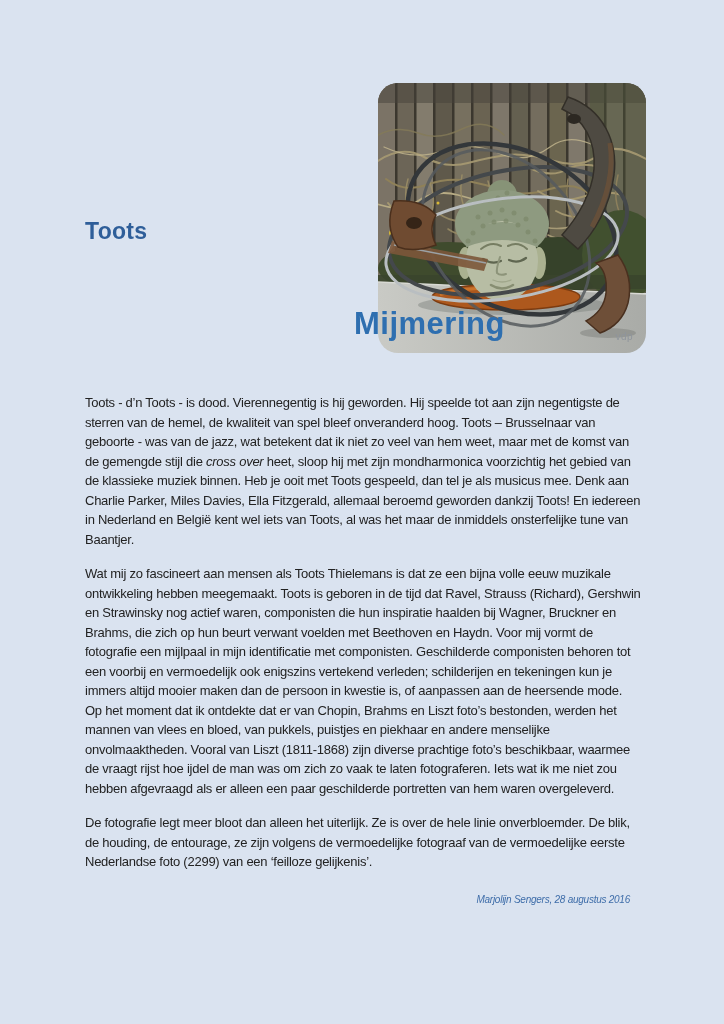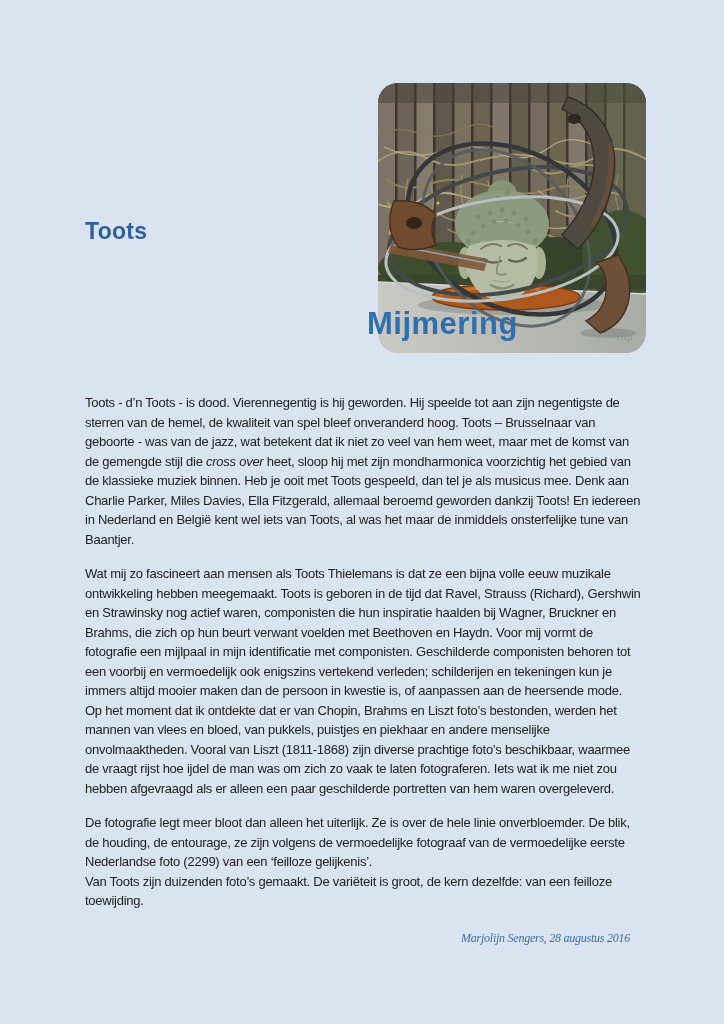--- a/index.html
+++ b/index.html
@@ -34,21 +34,21 @@
   .photo svg { display: block; }
   .watermark {
     position: absolute;
     right: 13px; bottom: 11px;
     font-size: 10px;
     color: #8f959c;
     letter-spacing: 0.5px;
   }
   .subtitle {
     position: absolute;
-    left: 367px; top: 306px;
+    left: 354px; top: 306px;
     font-size: 31px;
     font-weight: bold;
     color: #2e6fb0;
     letter-spacing: 0.5px;
     z-index: 3;
   }
   .body-text {
     position: absolute;
     left: 85px; top: 393px;
     width: 557px;
@@ -60,23 +60,22 @@
   }
   .body-text p { margin: 0 0 15px 0; }
   .body-text p.joined { margin-bottom: 0; }
   .body-text p.joined-next { margin-top: 0; }
   .body-text i { font-style: italic; text-align: right; }
   .signature {
     margin-top: 18px;
     text-align: right;
     padding-right: 12px;
     font-style: italic;
-    font-size: 12px;
+    font-size: 10px;
     color: #3e6da9;
-    font-family: Liberation Serif, serif;
   }
 </style>
 </head>
 <body>
 
 <div class="page">
 
   <div class="doc-title">Toots</div>
 
   <div class="photo">
@@ -231,17 +230,16 @@
     </svg>
     <span class="watermark">vdp</span>
   </div>
 
   <div class="subtitle">Mijmering</div>
 
   <div class="body-text">
     <p><span>Toots - d’n Toots - is dood. Vierennegentig is hij geworden. Hij speelde tot aan zijn negentigste de sterren van de hemel, de kwaliteit van spel bleef onveranderd hoog. Toots – Brusselnaar van geboorte - was van de jazz, wat betekent dat ik niet zo veel van hem weet, maar met de komst van de gemengde stijl die </span><i>cross over</i><span> heet, sloop hij met zijn mondharmonica voorzichtig het gebied van de klassieke muziek binnen. Heb je ooit met Toots gespeeld, dan tel je als musicus mee. Denk aan Charlie Parker, Miles Davies, Ella Fitzgerald, allemaal beroemd geworden dankzij Toots! En iedereen in Nederland en België kent wel iets van Toots, al was het maar de inmiddels onsterfelijke tune van Baantjer.</span></p>
     <p>Wat mij zo fascineert aan mensen als Toots Thielemans is dat ze een bijna volle eeuw muzikale ontwikkeling hebben meegemaakt. Toots is geboren in de tijd dat Ravel, Strauss (Richard), Gershwin en Strawinsky nog actief waren, componisten die hun inspiratie haalden bij Wagner, Bruckner en Brahms, die zich op hun beurt verwant voelden met Beethoven en Haydn. Voor mij vormt de fotografie een mijlpaal in mijn identificatie met componisten. Geschilderde componisten behoren tot een voorbij en vermoedelijk ook enigszins vertekend verleden; schilderijen en tekeningen kun je immers altijd mooier maken dan de persoon in kwestie is, of aanpassen aan de heersende mode. Op het moment dat ik ontdekte dat er van Chopin, Brahms en Liszt foto’s bestonden, werden het mannen van vlees en bloed, van pukkels, puistjes en piekhaar en andere menselijke onvolmaaktheden. Vooral van Liszt (1811-1868)  zijn diverse prachtige foto’s beschikbaar, waarmee de vraagt rijst hoe ijdel de man was om zich zo vaak te laten fotograferen. Iets wat ik me niet zou hebben afgevraagd als er alleen een paar geschilderde portretten van hem waren overgeleverd.</p>
     <p class="joined">De fotografie legt meer bloot dan alleen het uiterlijk. Ze is over de hele linie onverbloemder. De blik, de houding, de entourage, ze zijn volgens de vermoedelijke fotograaf van de vermoedelijke eerste Nederlandse foto (2299) van een ‘feilloze gelijkenis’.</p>
-    <p class="joined-next">Van Toots zijn duizenden foto’s gemaakt. De variëteit is groot, de kern dezelfde: van een feilloze toewijding.</p>
     <div class="signature">Marjolijn Sengers, 28 augustus 2016</div>
   </div>
 
 </div>
 
 </body></html>

